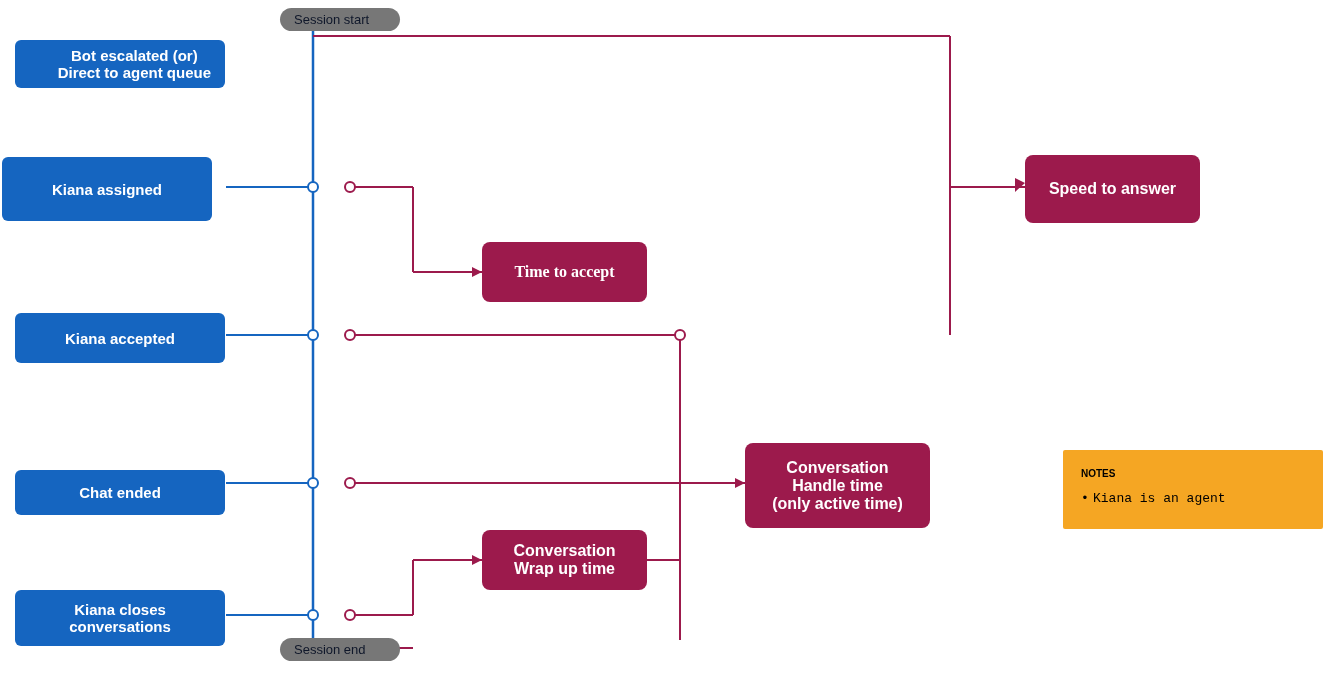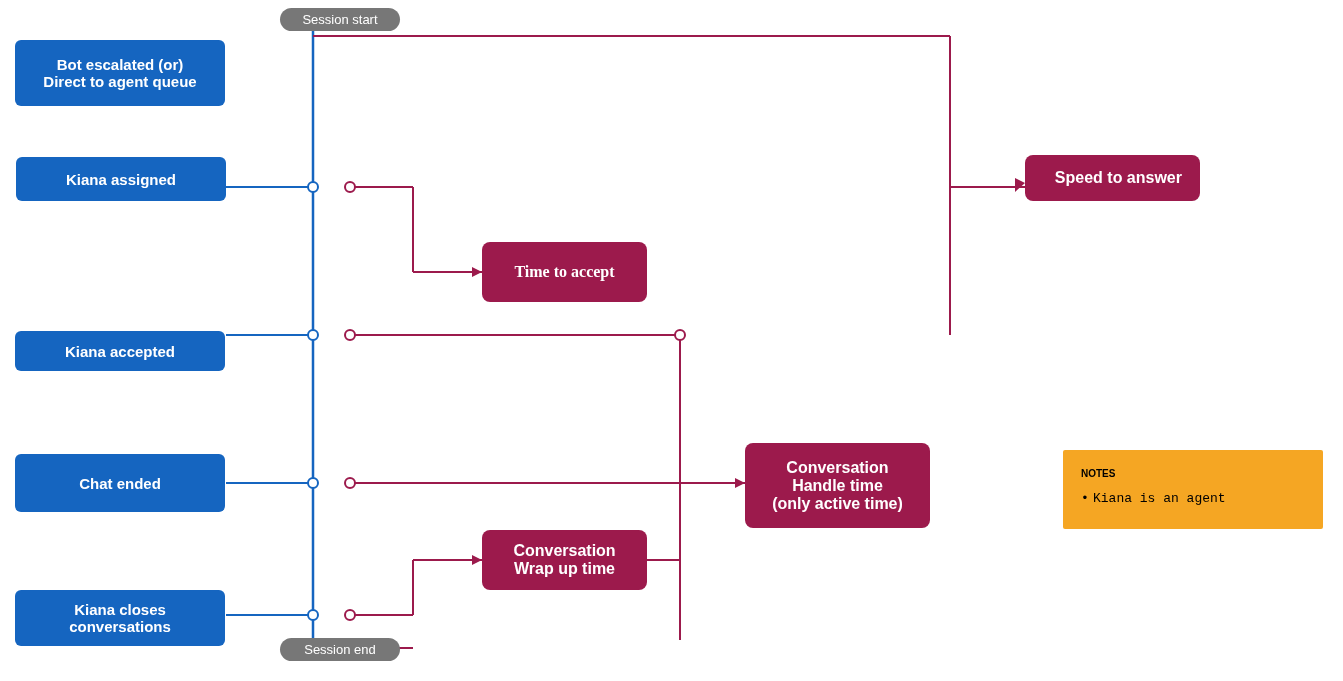--- a/index.html
+++ b/index.html
@@ -42,25 +42,24 @@
       justify-content: center;
       text-align: center;
       font-size: 16px;
       font-weight: 600;
       padding: 10px 18px;
     }
     
     .session-label {
       position: absolute;
       background: #777;
-      color: #ffffff;
+      color: #0f172a;
       border-radius: 14px;
       font-size: 13px;
       padding: 4px 14px;
-      text-align: center;
     }
     
     .notes-box {
       position: absolute;
       background: #F5A623;
       padding: 16px 18px;
       width: 260px;
       border-radius: 2px;
       font-size: 13px;
       line-height: 1.5;
@@ -159,41 +158,41 @@
 
     <polygon points="482,272 472,267 472,277" fill="#9C1A4C"></polygon>
 
     <polygon points="482,560 472,555 472,565" fill="#9C1A4C"></polygon>
   </svg>
 
   <div class="session-label" style="top:8px; left:280px; width:120px;">Session start</div>
 
   <div class="session-label" style="top:638px; left:280px; width:120px;">Session end</div>
 
-  <div class="event-box" style="top:40px; left:15px; height:66px;">
+  <div class="event-box" style="top:40px; left:15px; height:48px;justify-content:flex-end;">
     <span style="white-space:pre-line;">Bot escalated (or)
 Direct to agent queue</span>
   </div>
-  <div class="event-box" style="top:157px; left:16px; height:44px;">
+  <div class="event-box" style="top:157px; left:2px; height:64px;">
     <span>Kiana assigned</span>
   </div>
-  <div class="event-box" style="top:331px; left:15px; height:40px;">
+  <div class="event-box" style="top:313px; left:15px; height:50px;">
     <span>Kiana accepted</span>
   </div>
-  <div class="event-box" style="top:454px; left:15px; height:58px;">
+  <div class="event-box" style="top:470px; left:15px; height:45px;">
     <span>Chat ended</span>
   </div>
   <div class="event-box" style="top:590px; left:15px; height:56px;">
     <span>Kiana closes conversations</span>
   </div>
 
   <div class="metric-box" style="top:242px; left:482px; width:165px; height:60px;font-family:Liberation Serif, serif;">
     <span>Time to accept</span>
   </div>
-  <div class="metric-box" style="top:155px; left:1025px; width:175px; height:46px;justify-content:flex-end;">
+  <div class="metric-box" style="top:155px; left:1025px; width:175px; height:68px;">
     <span>Speed to answer</span>
   </div>
   <div class="metric-box" style="top:443px; left:745px; width:185px; height:85px;">
     <span style="white-space:pre-line;">Conversation
 Handle time
 (only active time)</span>
   </div>
   <div class="metric-box" style="top:530px; left:482px; width:165px; height:60px;">
     <span style="white-space:pre-line;">Conversation
 Wrap up time</span>

